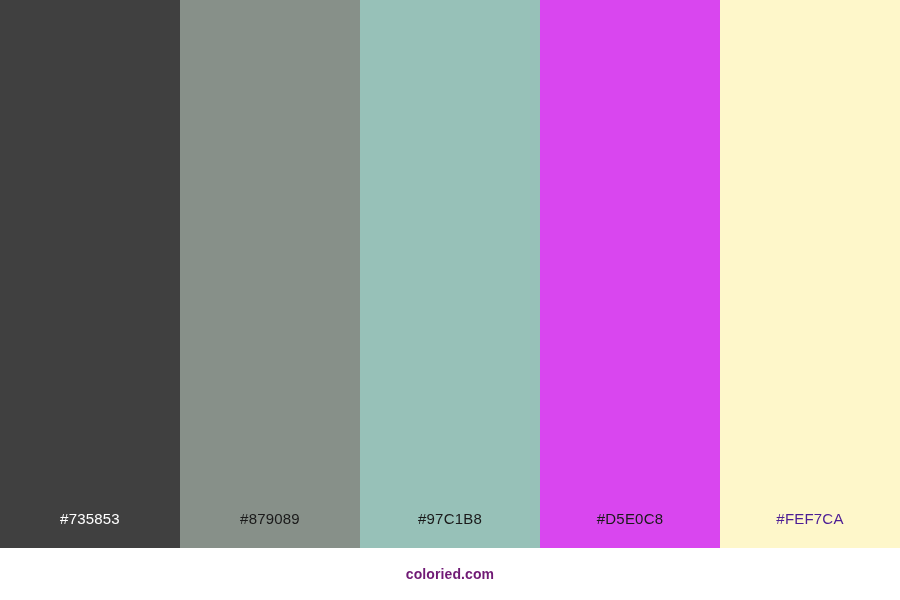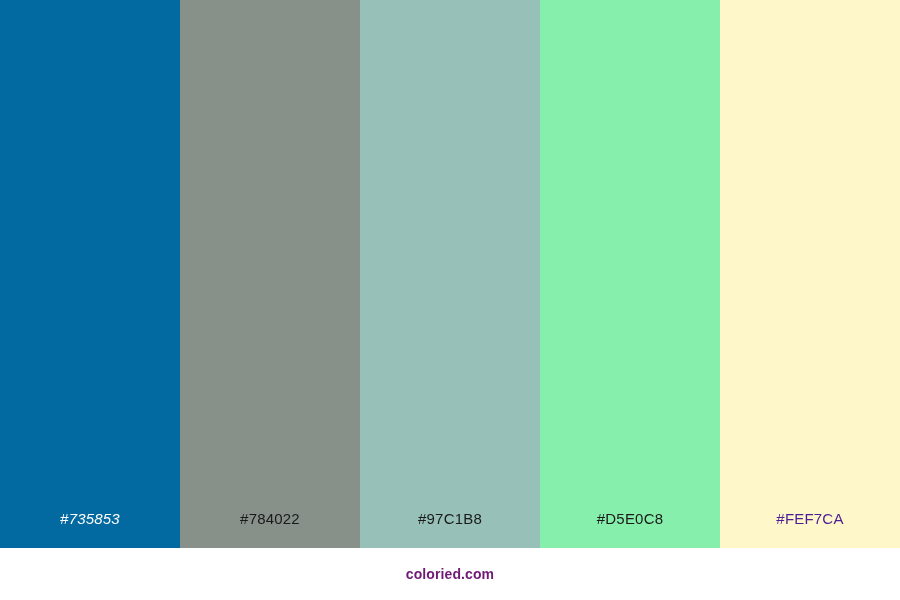--- a/index.html
+++ b/index.html
@@ -79,33 +79,33 @@
     white-space: nowrap;
   }
 </style>
 </head>
 <body style="background-color: rgb(255, 255, 255);">
 
 <div id="palette-page">
 
   <div id="swatch-strip">
 
-    <div class="swatch" style="background-color: #0369a1; font-style: italic;">
+    <div class="swatch" style="background-color: #404040;">
       <span class="swatch-label" style="color: rgb(255, 255, 255);">#735853</span>
     </div>
 
     <div class="swatch" style="background-color: rgb(135, 144, 137);">
-      <span class="swatch-label" style="color: rgb(26, 26, 26);">#784022</span>
+      <span class="swatch-label" style="color: rgb(26, 26, 26);">#879089</span>
     </div>
 
     <div class="swatch" style="background-color: rgb(151, 193, 184);">
       <span class="swatch-label" style="color: rgb(26, 26, 26);">#97C1B8</span>
     </div>
 
-    <div class="swatch" style="background-color: #86efac;">
+    <div class="swatch" style="background-color: #d946ef;">
       <span class="swatch-label" style="color: rgb(26, 26, 26);">#D5E0C8</span>
     </div>
 
     <div class="swatch" style="background-color: rgb(254, 247, 202);">
       <span class="swatch-label" style="color: #4c1d95;">#FEF7CA</span>
     </div>
 
   </div>
 
   <div id="footer-bar">

